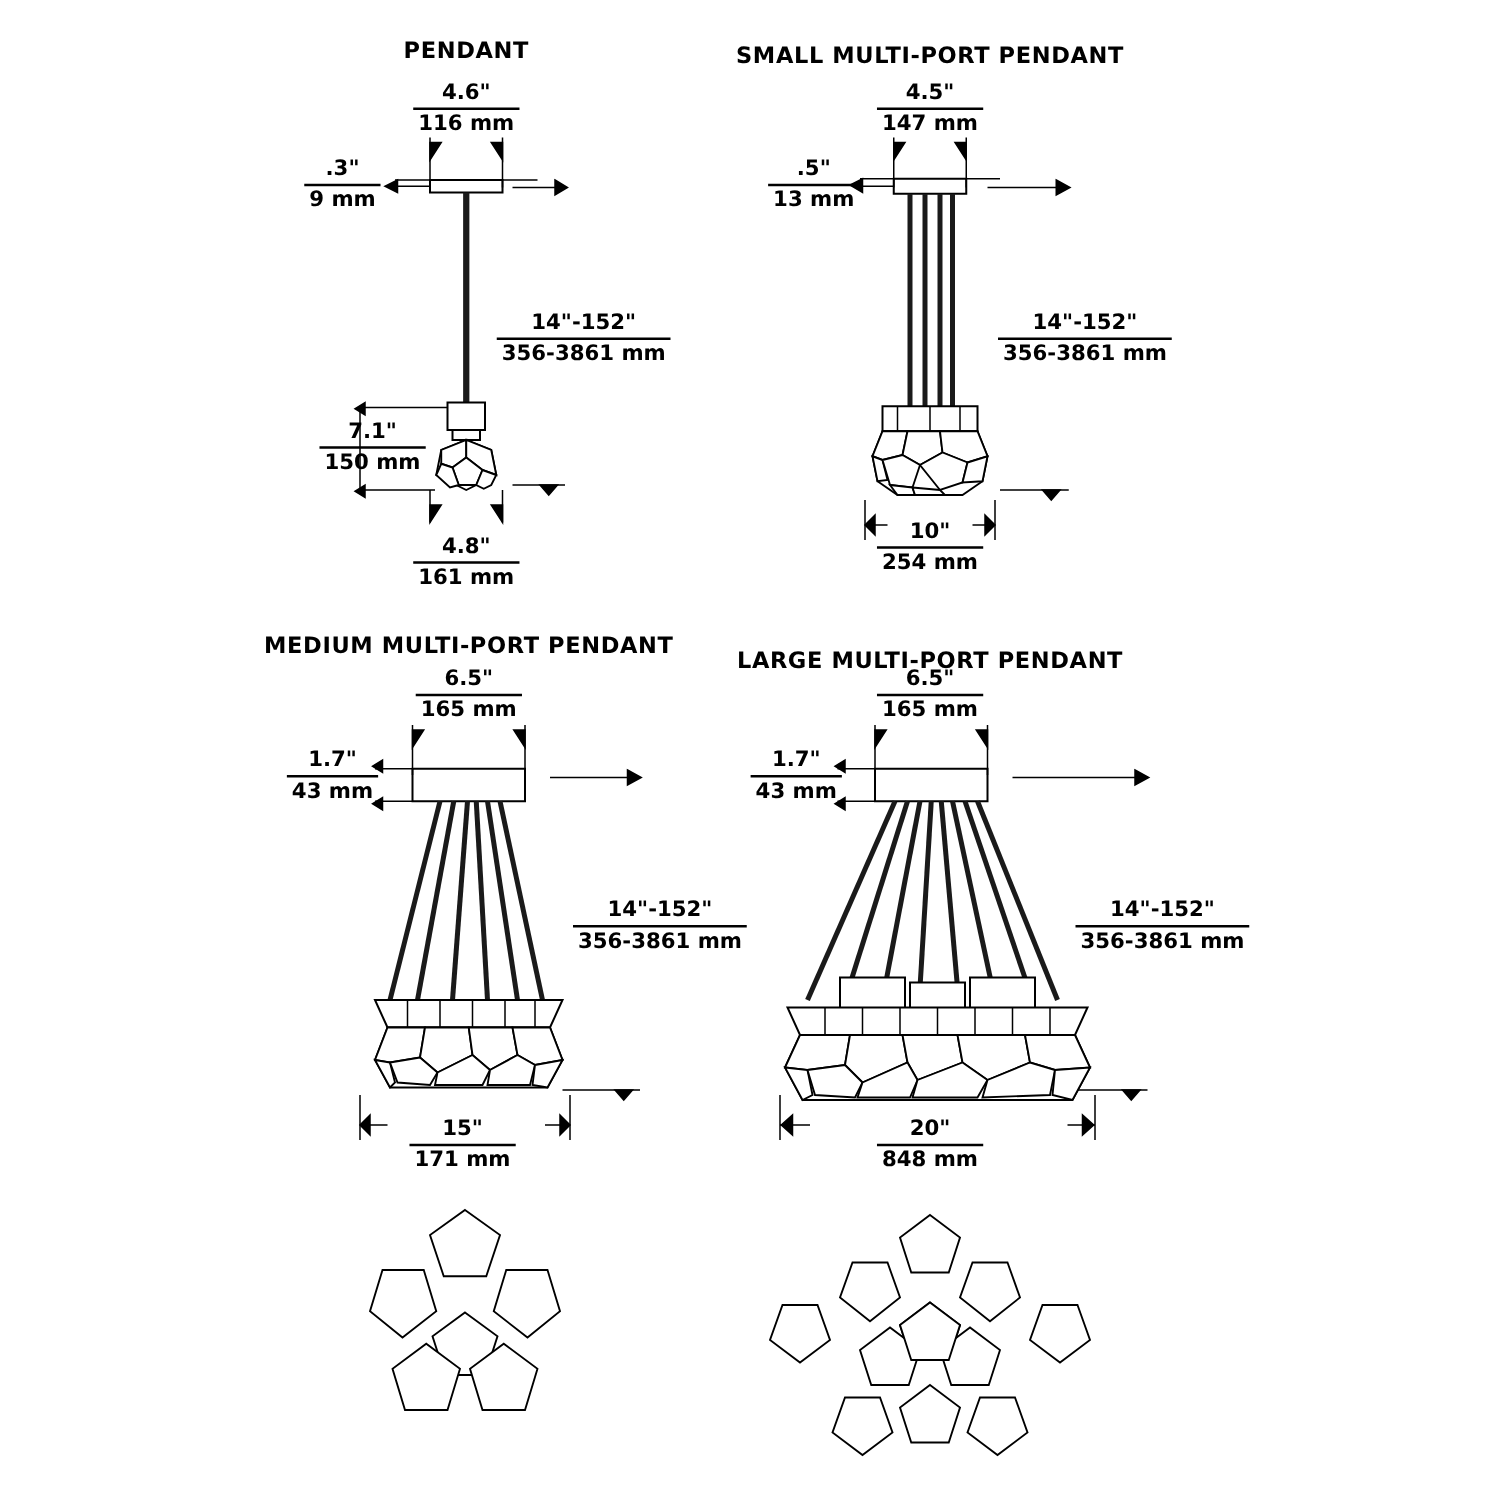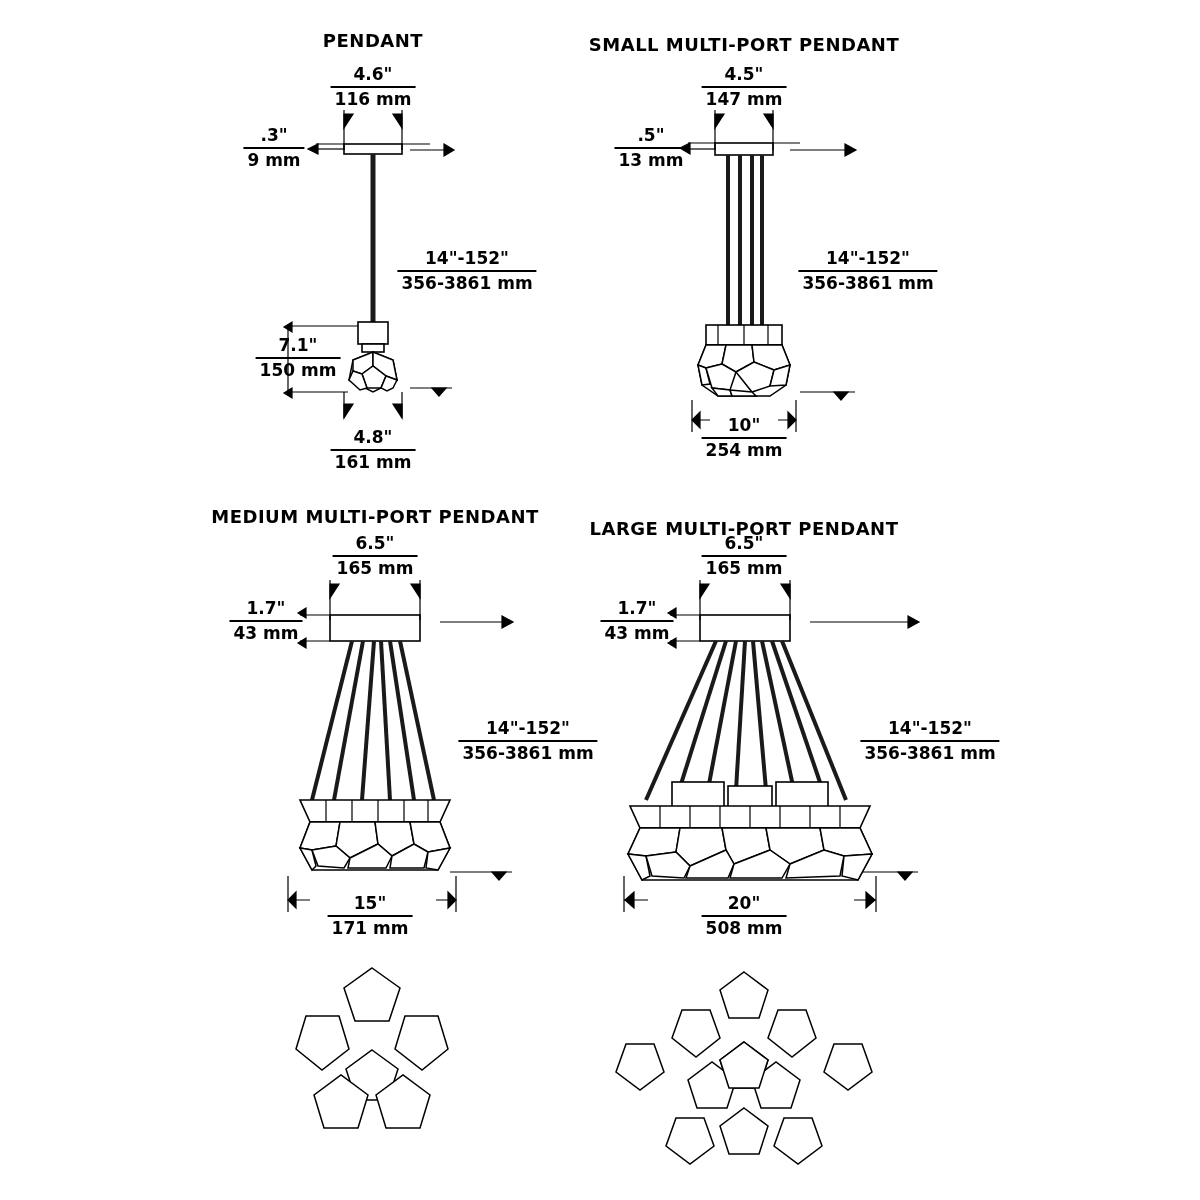--- a/index.html
+++ b/index.html
@@ -324,21 +324,21 @@
       <span class="bot">43 mm</span>
     </div>
 
     <div class="dim" style="left:930px; top:718px;">
       <span class="top">14"-152"</span>
       <span class="bot">356-3861 mm</span>
     </div>
 
     <div class="dim" style="left:744px; top:893px;">
       <span class="top">20"</span>
-      <span class="bot">508 mm</span>
+      <span class="bot">848 mm</span>
     </div>
 
     <svg width="1200" height="1200">
       <rect class="cap" x="700" y="615" width="90" height="26"></rect>
       <path class="thin" d="M700 580 V620 M790 580 V620"></path>
       <path class="fillblk" d="M700 584 l9 0 l-9 14 z"></path>
       <path class="fillblk" d="M790 584 l-9 0 l9 14 z"></path>
       <path class="thin" d="M670 615 H700 M670 641 H700"></path>
       <path class="fillblk" d="M676 608 l0 10 l-8 -5 z"></path>
       <path class="fillblk" d="M676 648 l0 -10 l-8 5 z"></path>

